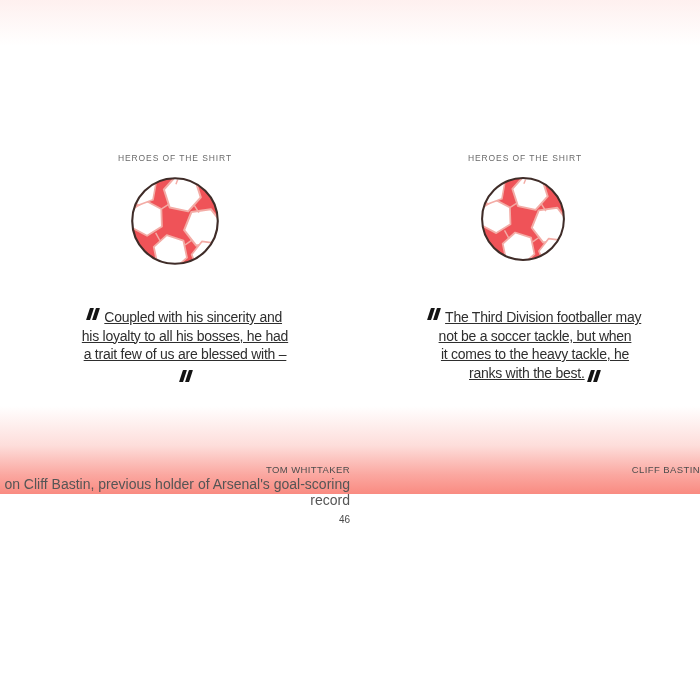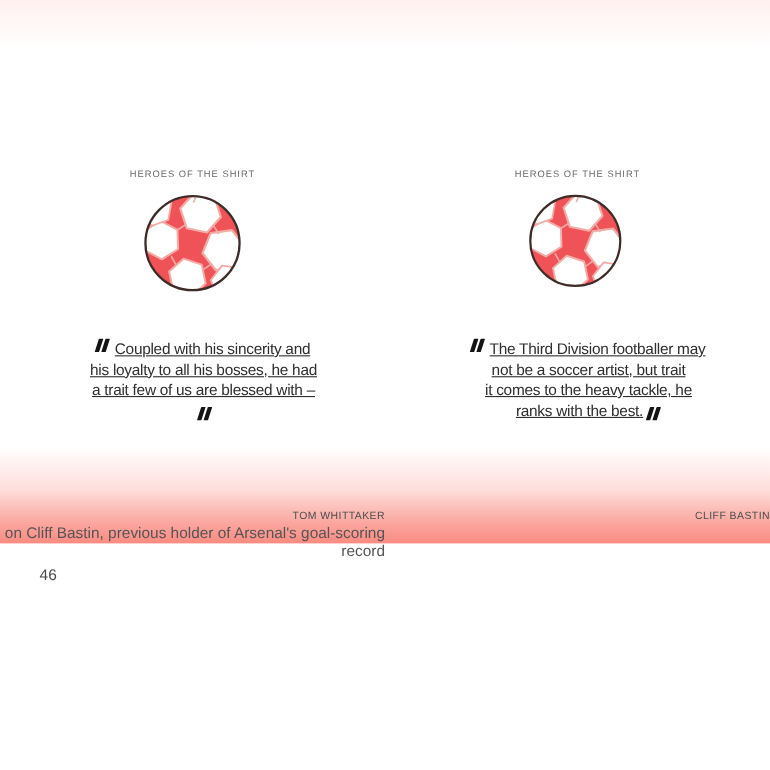--- a/index.html
+++ b/index.html
@@ -31,22 +31,22 @@
   .qmark .bar{
     display:inline-block;width:3.6px;height:12px;background:#141414;
     transform:skewX(-18deg);margin-right:2.6px;border-radius:0.5px;
   }
   .qmark.open{vertical-align:2px;margin-right:4px;}
   .qmark.close{vertical-align:-4px;margin-left:4px;}
   .attribution{position:absolute;top:464px;left:0;width:100%;text-align:right;}
   .attr-name{font-size:9.5px;letter-spacing:0.4px;color:#4d4d4d;}
   .attr-detail{font-size:14px;color:#555555;margin-top:1px;}
   .pagenum{
-    position:absolute;top:514px;left:0;width:100%;text-align:left;
-    font-size:14px;color:#4a4a4a;margin-left:36px;
+    position:absolute;top:514px;left:0;width:100%;text-align:right;
+    font-size:10px;color:#4a4a4a;
   }
   .below-spread{width:700px;height:140px;background:#ffffff;}
 </style>
 </head>
 <body>
 
 <div class="spread">
 
   <section class="page">
     <div class="page-header">HEROES OF THE SHIRT</div>
@@ -118,21 +118,21 @@
           <line x1="-21" y1="13" x2="-16" y2="22"></line>
           <line x1="18" y1="21" x2="11" y2="26"></line>
           <line x1="3" y1="-45" x2="1" y2="-40"></line>
         </g>
         <circle r="46.5" fill="none" stroke="#3f2c28" stroke-width="2.3"></circle>
       </svg>
     </div>
 
     <figure class="quote">
       <div><span class="qmark open"><span class="bar"></span><span class="bar"></span></span><span>The Third Division footballer may</span></div>
-      <div>not be a soccer artist, but trait</div>
+      <div>not be a soccer tackle, but when</div>
       <div>it comes to the heavy tackle, he</div>
       <div><span>ranks with the best.</span><span class="qmark close"><span class="bar"></span><span class="bar"></span></span></div>
     </figure>
 
     <div class="attribution">
       <div class="attr-name">CLIFF BASTIN</div>
     </div>
 
   </section>
 

